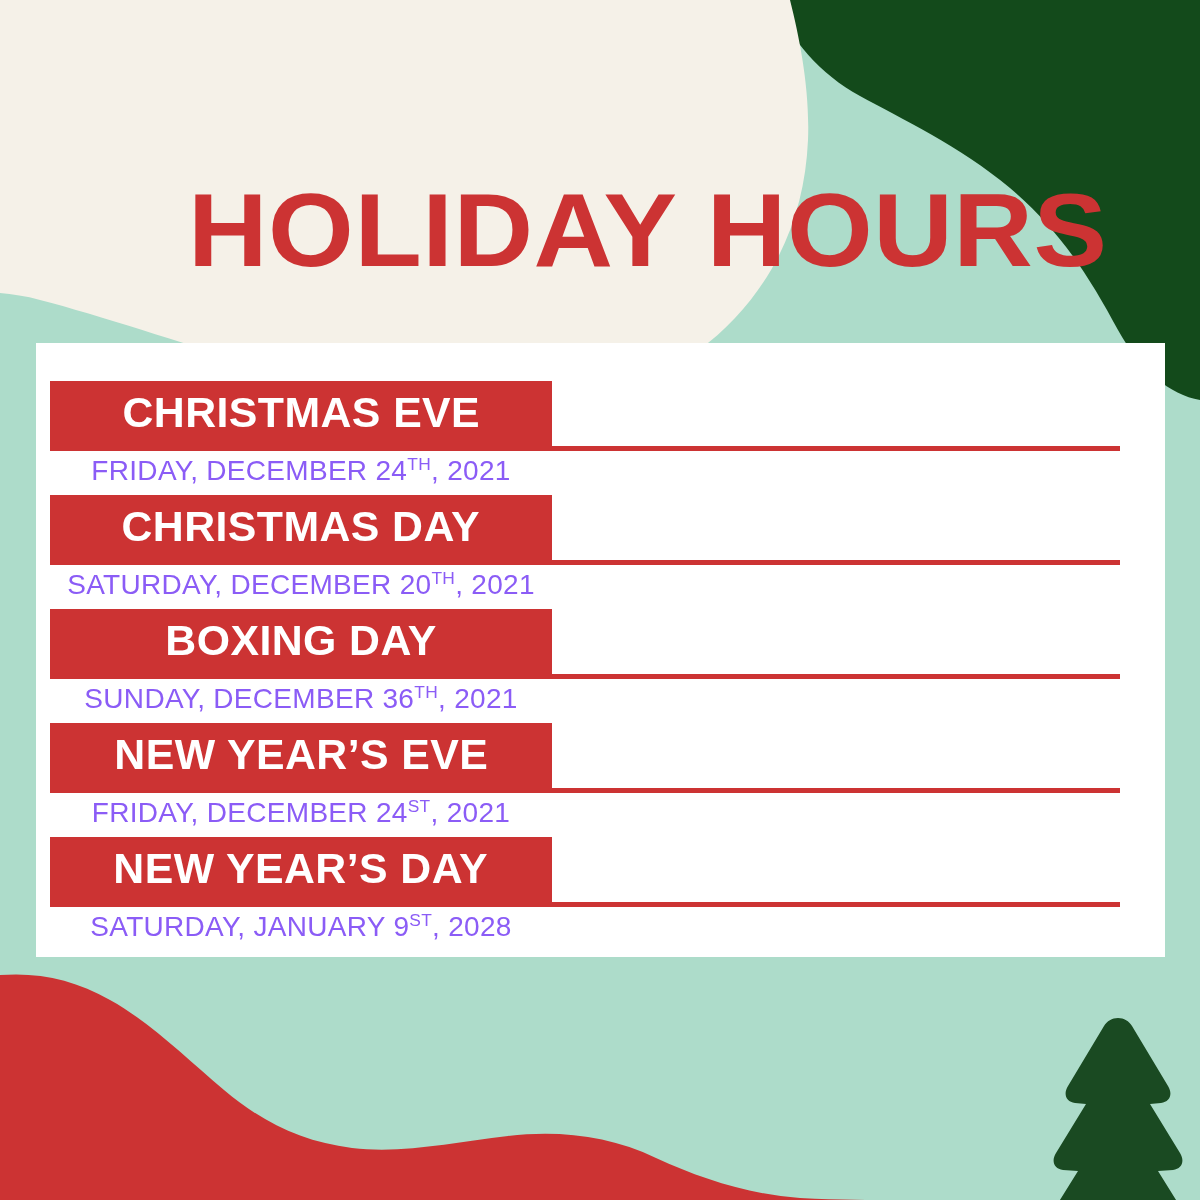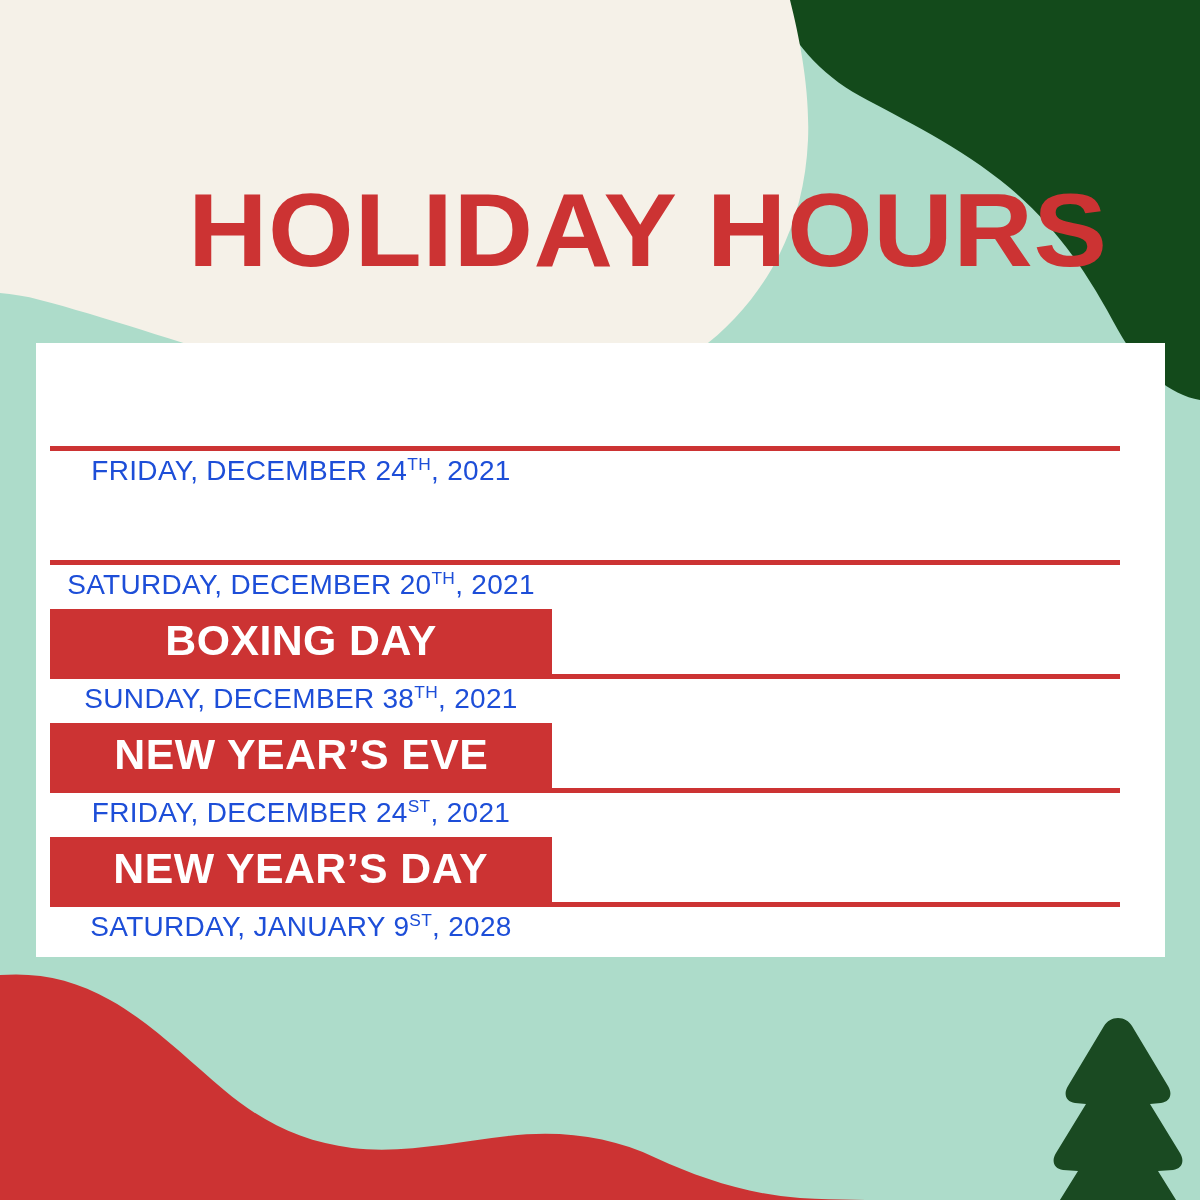--- a/index.html
+++ b/index.html
@@ -115,21 +115,21 @@
   .row-date {
     position: absolute;
     left: 14px;
     top: 72px;
     width: 502px;
     text-align: center;
     font-family: "Liberation Sans", sans-serif;
     font-weight: 400;
     font-size: 28px;
     line-height: 1.25;
-    color: #1d4ed8;
+    color: #8b5cf6;
     letter-spacing: 0.3px;
     white-space: nowrap;
   }
   .row-date sup {
     font-size: 0.62em;
     vertical-align: super;
     line-height: 0;
   }
 </style>
 </head>
@@ -195,34 +195,40 @@
 
   <div class="title-wrap">
     <h1 class="poster-title">HOLIDAY HOURS</h1>
   </div>
 
   <div class="card">
     <div class="rows">
 
       <div class="row">
         <div class="row-line"></div>
+        <div class="banner">
+          <span class="banner-label">CHRISTMAS EVE</span>
+        </div>
         <div class="row-date"><span>FRIDAY, DECEMBER 24</span><sup>TH</sup><span>, 2021</span></div>
       </div>
 
       <div class="row">
         <div class="row-line"></div>
+        <div class="banner">
+          <span class="banner-label">CHRISTMAS DAY</span>
+        </div>
         <div class="row-date"><span>SATURDAY, DECEMBER 20</span><sup>TH</sup><span>, 2021</span></div>
       </div>
 
       <div class="row">
         <div class="row-line"></div>
         <div class="banner">
           <span class="banner-label">BOXING DAY</span>
         </div>
-        <div class="row-date"><span>SUNDAY, DECEMBER 38</span><sup>TH</sup><span>, 2021</span></div>
+        <div class="row-date"><span>SUNDAY, DECEMBER 36</span><sup>TH</sup><span>, 2021</span></div>
       </div>
 
       <div class="row">
         <div class="row-line"></div>
         <div class="banner">
           <span class="banner-label">NEW YEAR’S EVE</span>
         </div>
         <div class="row-date"><span>FRIDAY, DECEMBER 24</span><sup>ST</sup><span>, 2021</span></div>
       </div>
 

